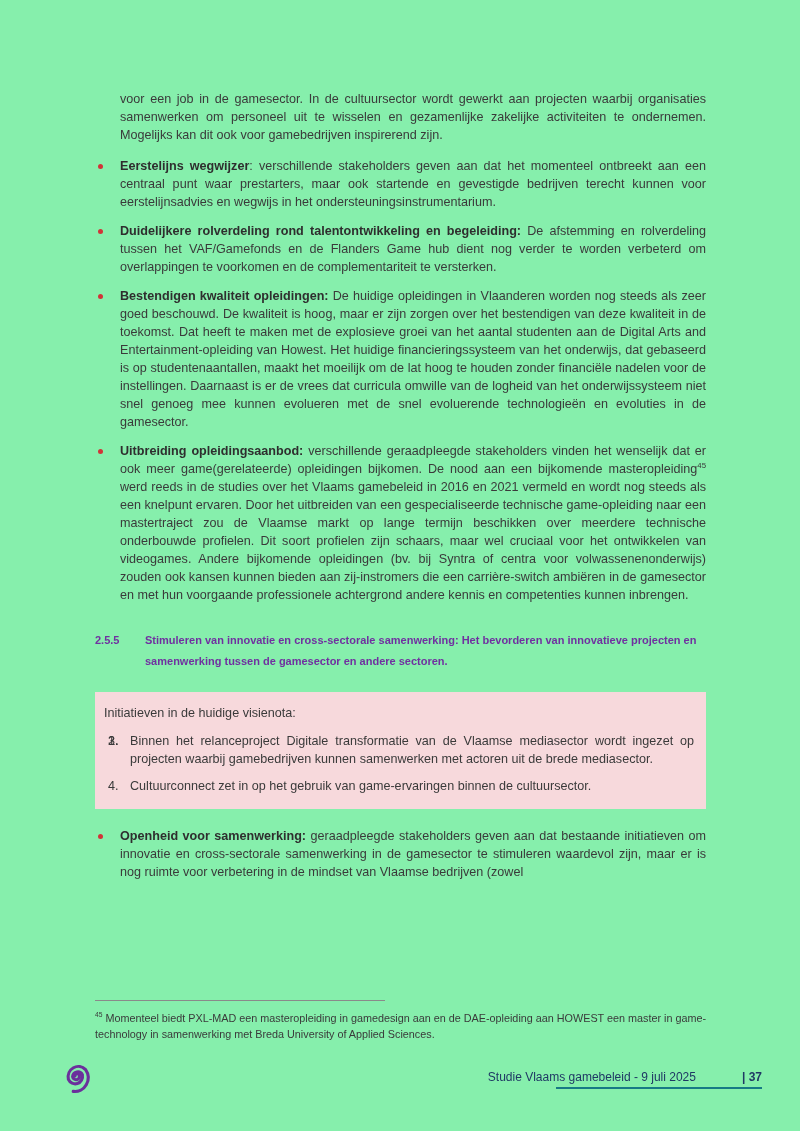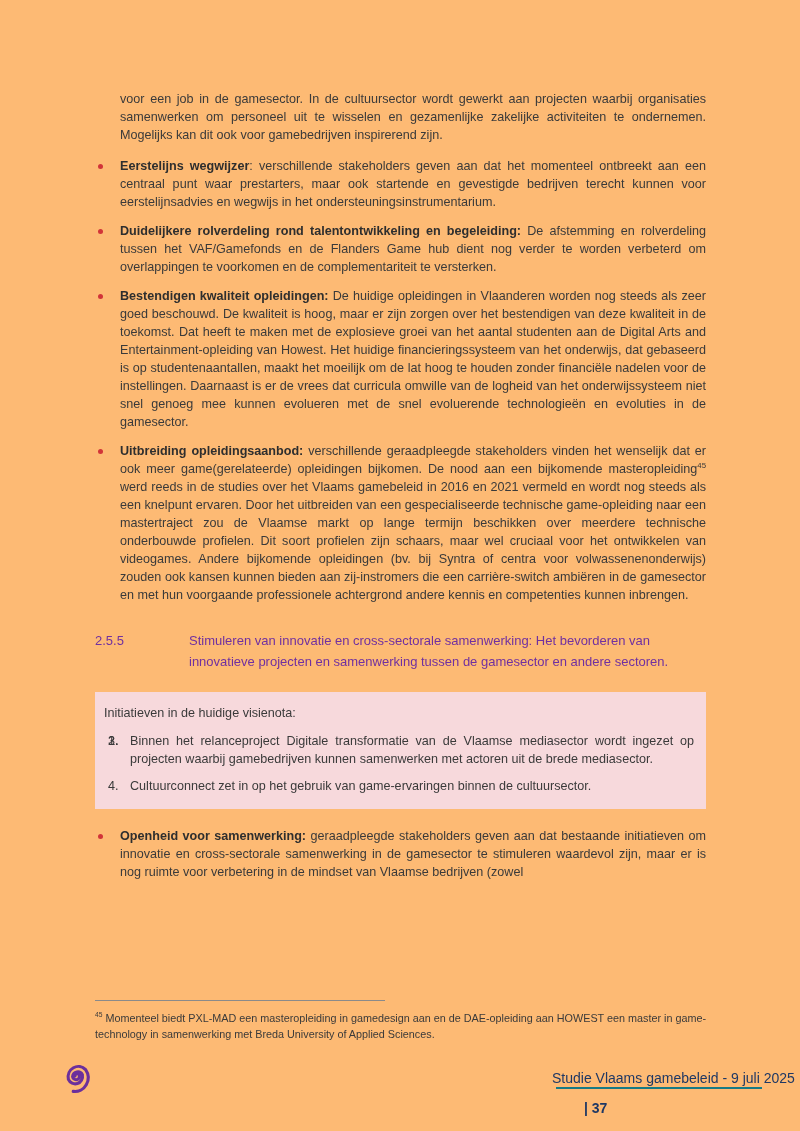--- a/index.html
+++ b/index.html
@@ -1,39 +1,39 @@
 <!DOCTYPE html>
 <html style="--accent-purple: #7030A0; --bullet-red: #D13438; --box-pink: #F7D9DC; --footer-teal: #177A85; --logo-purple: #6B2F9C;"><head>
 <meta charset="utf-8">
 <style>
   * { margin:0; padding:0; box-sizing:border-box; }
   html,body { background:#ffffff; }
   body { font-family:"Liberation Sans", sans-serif; }
   .page {
     position:relative; width:800px; height:1131px; margin:0 auto;
-    background:#fdba74; overflow:hidden; color:#3a3a3a;
+    background:#86efac; overflow:hidden; color:#3a3a3a;
   }
   .content {
     position:absolute; left:95px; top:90px; width:611px;
     font-size:12.6px; line-height:18px; text-align:justify;
   }
   .cont-para { margin-left:25px; margin-bottom:13px; }
   .bullet-list { list-style:none; }
   .bullet-item { position:relative; padding-left:25px; margin-bottom:11px; }
   .dot {
     position:absolute; left:3px; top:6.5px; width:5px; height:5px;
     border-radius:50%; background:var(--bullet-red,#D13438);
   }
   .lead { font-weight:bold; color:#2e2e2e; }
   .fn-ref { font-size:0.62em; vertical-align:super; line-height:0; }
 
   .section-heading {
     display:flex; margin-top:26px; margin-bottom:20px;
-    color:var(--accent-purple,#7030A0); font-weight:normal;
-    font-size:13px; line-height:21px; text-align:left;gap:44px;
+    color:var(--accent-purple,#7030A0); font-weight:bold;
+    font-size:11px; line-height:21px; text-align:left;
   }
   .heading-number { width:50px; flex-shrink:0; }
   .heading-text { flex:1; }
 
   .pink-box {
     background:var(--box-pink,#F7D9DC);
     padding:12px 12px 12px 9px; margin-bottom:18px;
   }
   .box-title { text-align:left; margin-bottom:10px; }
   .box-list { list-style:none; }
@@ -43,24 +43,23 @@
 
   .footnote {
     position:absolute; left:95px; top:1000px; width:612px;
     font-size:10.8px; line-height:16px; text-align:left; color:#3a3a3a;
   }
   .footnote-rule { width:290px; border:none; border-top:1px solid #8a8a8a; margin-bottom:9px; }
 
   .footer-logo { position:absolute; left:55px; top:1055px; width:40px; height:42px; }
   .footer-right {
     position:absolute; right:38px; top:1070px; width:210px;
-    font-size:14px; color:#1F3864; text-align:right;
+    font-size:12px; color:#1F3864; text-align:right;
     display:flex; justify-content:flex-end; align-items:baseline; gap:14px;
     white-space:nowrap;
-    flex-direction:column;
   }
   .footer-page { font-weight:bold;padding-left:32px; }
   .footer-line {
     position:absolute; right:38px; top:1087px; width:206px; height:2px;
     background:var(--footer-teal,#177A85);
   }
 </style>
 </head>
 <body>
 

